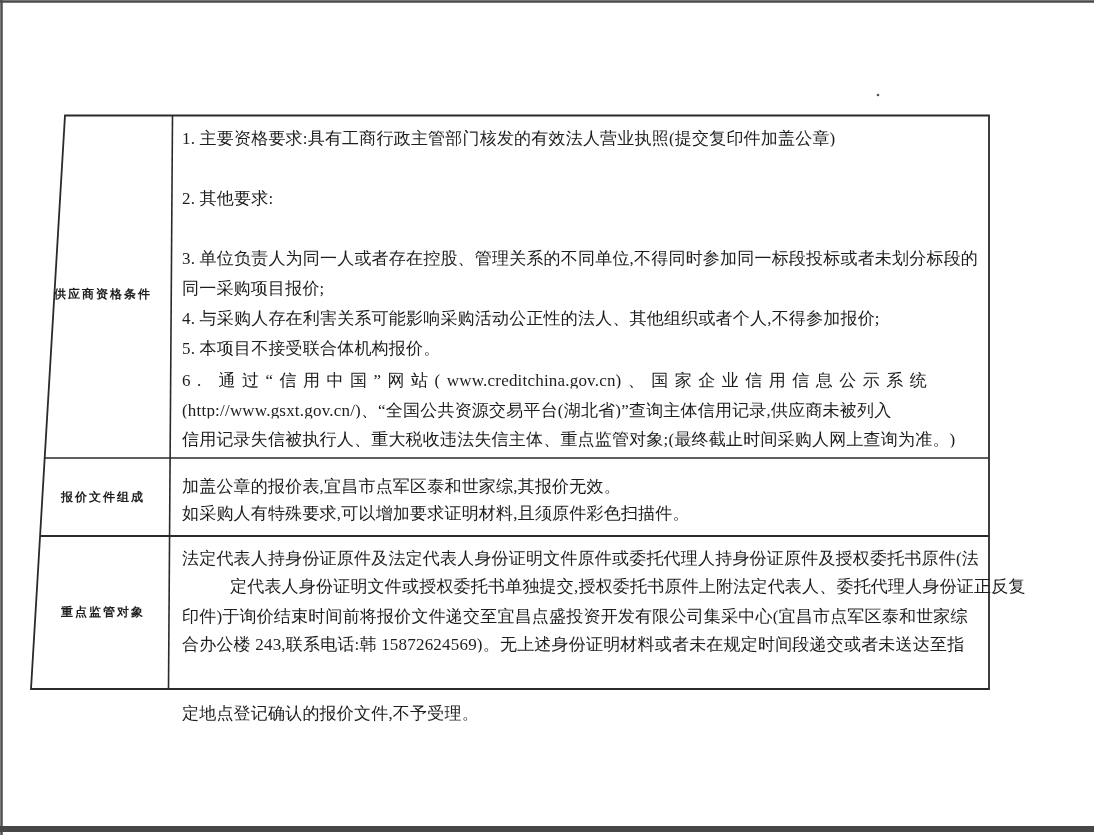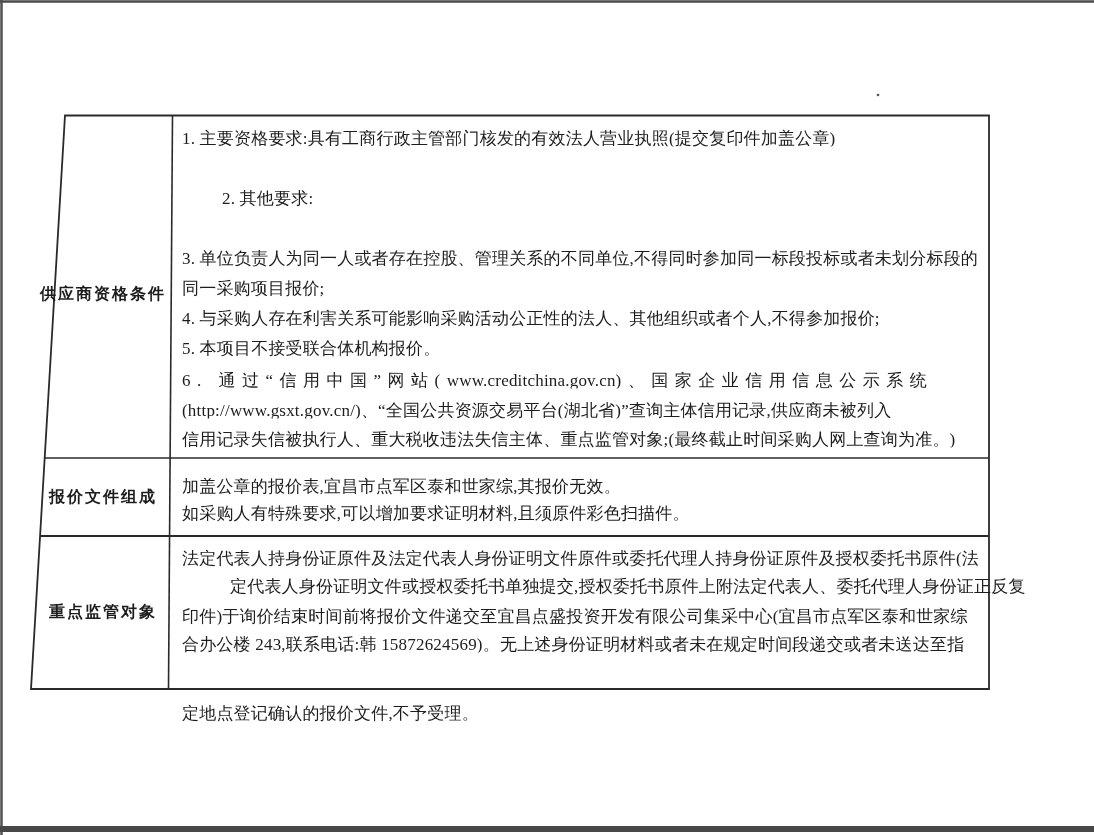--- a/index.html
+++ b/index.html
@@ -4,21 +4,21 @@
 <style>
   html,body{margin:0;padding:0;background:#ffffff;}
   .page{
     position:relative;width:1094px;height:835px;background:#ffffff;overflow:hidden;
     font-family:"Liberation Serif","DejaVu Serif",serif;
   }
   .borders-svg{position:absolute;left:0;top:0;width:1094px;height:835px;}
   .table-layer{position:absolute;left:0;top:0;width:1094px;height:835px;color:#1d1d1d;}
   .row-label{
     position:absolute;left:34px;width:138px;transform:translateY(-50%);
-    font-weight:bold;font-size:16px;letter-spacing:2px;text-align:center;white-space:nowrap;
+    font-weight:bold;font-size:12px;letter-spacing:2px;text-align:center;white-space:nowrap;
   }
   .content-line{
     position:absolute;left:182px;transform:translateY(-50%);
     font-size:17px;line-height:1;white-space:nowrap;max-width:805px;overflow:hidden;
     letter-spacing:0.2px;
   }
   .seg-u{text-decoration:underline;text-underline-offset:4px;text-decoration-thickness:1.2px;}
   .seg-w{letter-spacing:6.5px;}
 </style>
 </head>
@@ -39,21 +39,21 @@
     <line x1="44" y1="458" x2="989" y2="458" stroke="#2a2a2a" stroke-width="1.6"></line>
     <line x1="40" y1="536" x2="989" y2="536" stroke="#2a2a2a" stroke-width="1.8"></line>
 
     <circle cx="878" cy="95" r="1.3" fill="#555555"></circle>
   </svg>
 
   <div class="table-layer" id="table-layer" style="color: rgb(29, 29, 29);">
       <div>
         <div class="row-label" style="top: 294px;">供应商资格条件</div>
         <div class="content-line" style="top: 138px;"><span>1. 主要资格要求:具有工商行政主管部门核发的有效法人营业执照(提交复印件加盖公章)</span></div>
-        <div class="content-line" style="top: 198px; margin-left: 40px;"><span>2. 其他要求:</span></div>
+        <div class="content-line" style="top: 198px;"><span>2. 其他要求:</span></div>
         <div class="content-line" style="top: 258px;"><span>3. 单位负责人为同一人或者存在控股、管理关系的不同单位,不得同时参加同一标段投标或者未划分标段的</span></div>
         <div class="content-line" style="top: 288px;"><span>同一采购项目报价;</span></div>
         <div class="content-line" style="top: 318px;"><span>4. 与采购人存在利害关系可能影响采购活动公正性的法人、其他组织或者个人,不得参加报价;</span></div>
         <div class="content-line" style="top: 348px;"><span>5. 本项目不接受联合体机构报价。</span></div>
         <div class="content-line" style="top: 380px;"><span class="seg-w">6. 通过“信用中国”网站(</span><span>www.creditchina.gov.cn</span><span class="seg-w">)、国家企业信用信息公示系统</span></div>
         <div class="content-line" style="top: 410px;"><span>(http://www.gsxt.gov.cn/)、“全国公共资源交易平台(湖北省)”查询主体信用记录,供应商未被列入</span></div>
         <div class="content-line" style="top: 439px; font-family: Liberation Serif, serif;"><span>信用记录失信被执行人、重大税收违法失信主体、重点监管对象;(最终截止时间采购人网上查询为准。)</span></div>
       </div>
       <div>
         <div class="row-label" style="top: 497px;">报价文件组成</div>

